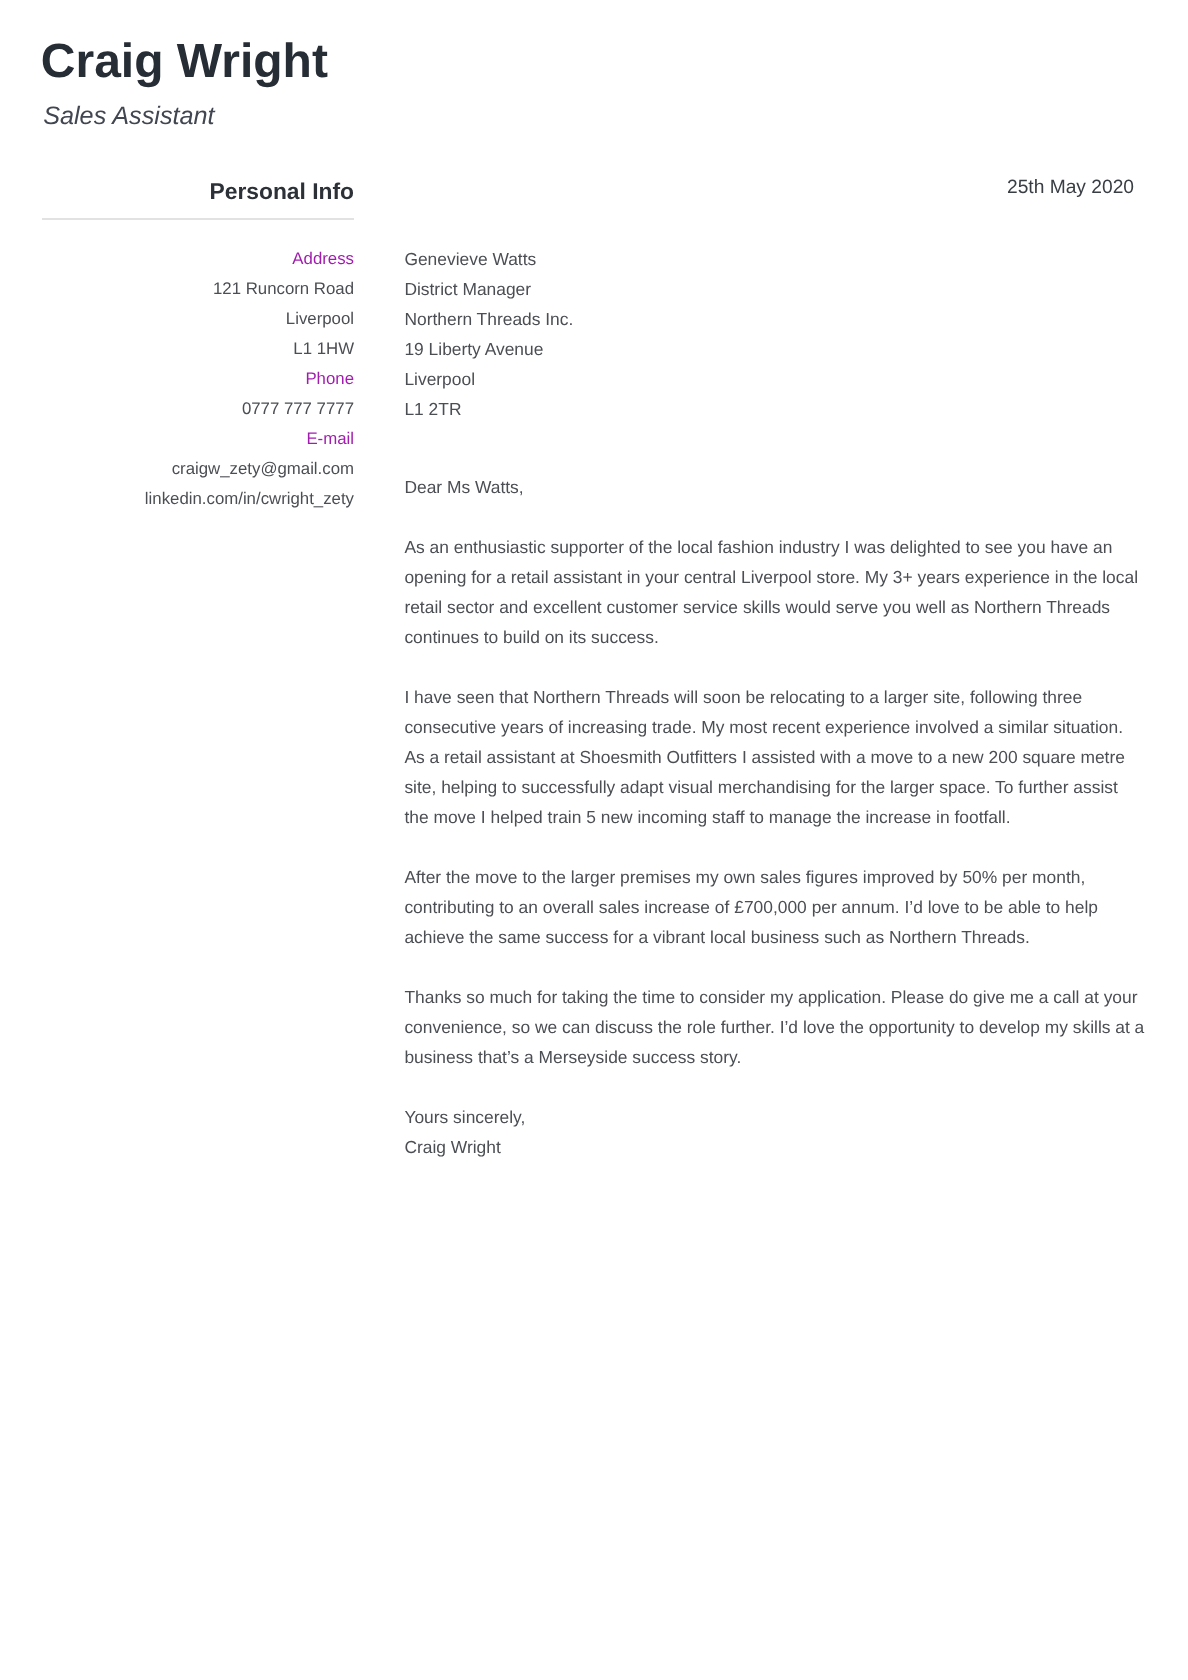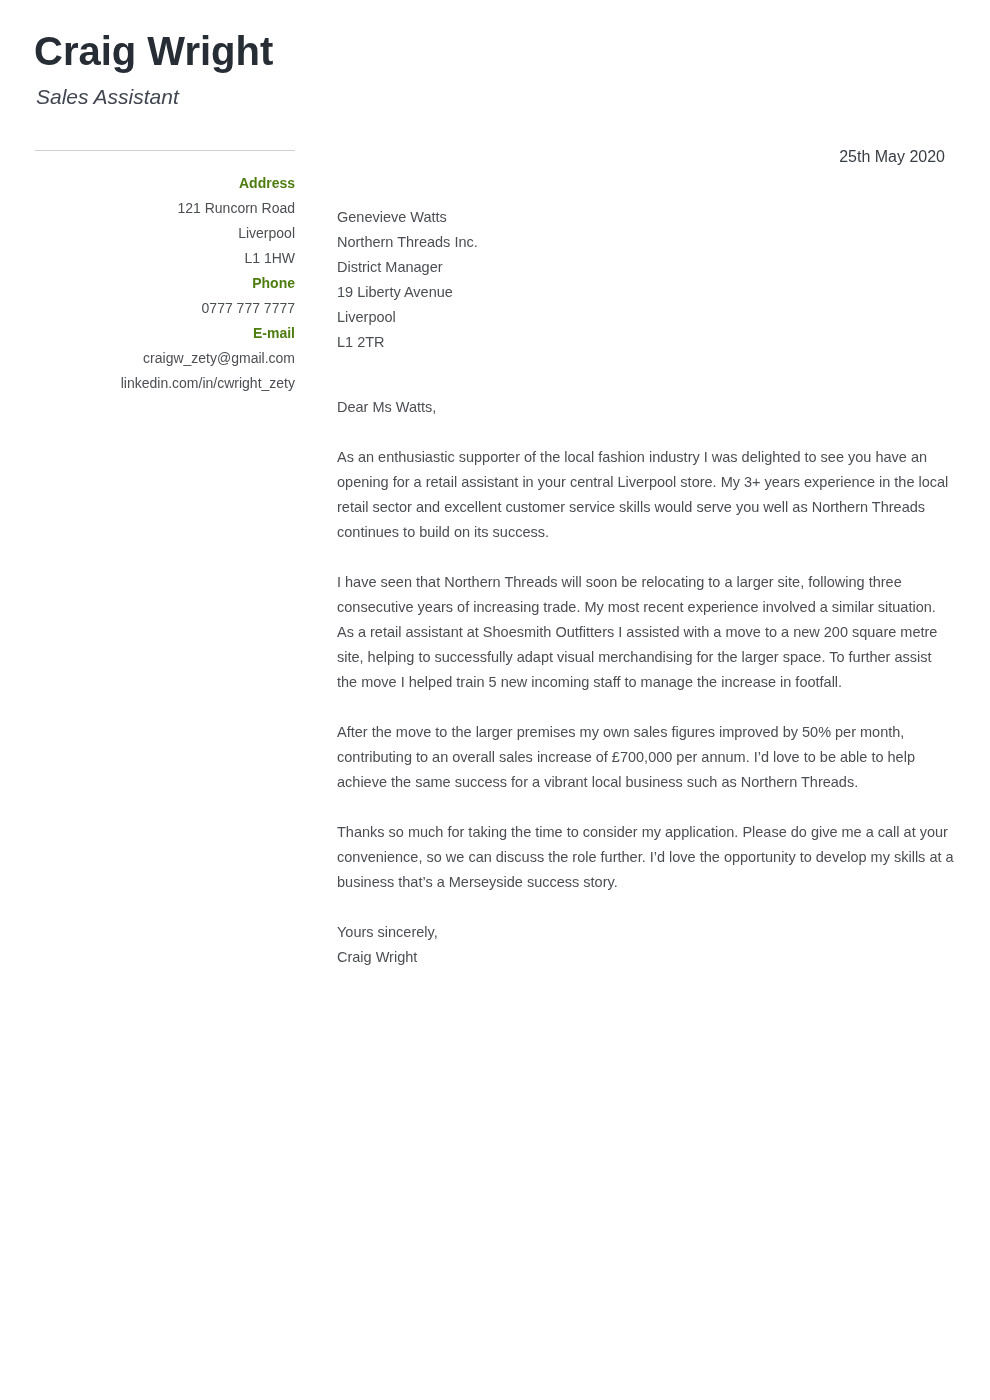--- a/index.html
+++ b/index.html
@@ -55,22 +55,22 @@
   }
   .divider {
     border-bottom: 1px solid #d0d0d0;
     width: 100%;
     height: 0;
   }
   .contact-group { }
   .contact-group.first { margin-top: 20px; }
   .contact-label {
     font-size: 14px;
-    font-weight: 700;
-    color: #4d7c0f;
+    font-weight: 400;
+    color: #a21caf;
     line-height: 25px;
   }
   .contact-value {
     font-size: 14px;
     color: #4b4e53;
     line-height: 25px;
   }
 
   
   .main {
@@ -97,20 +97,21 @@
 </style>
 </head>
 <body>
 
 <div class="page">
 
   <h1 class="name">Craig Wright</h1>
   <div class="job-title">Sales Assistant</div>
 
   <div class="sidebar">
+    <h2 class="sidebar-title">Personal Info</h2>
     <div class="divider"></div>
 
     <div class="contact-group first">
       <div class="contact-label">Address</div>
       <div class="contact-value">121 Runcorn Road</div>
       <div class="contact-value">Liverpool</div>
       <div class="contact-value">L1 1HW</div>
     </div>
 
     <div class="contact-group">
@@ -126,22 +127,22 @@
     <div class="contact-group">
       <div class="contact-value">linkedin.com/in/cwright_zety</div>
     </div>
   </div>
 
   <div class="main">
     <div class="date-row">25th May 2020</div>
 
     <div class="recipient">
       <div class="recipient-line">Genevieve Watts</div>
+      <div class="recipient-line">District Manager</div>
       <div class="recipient-line">Northern Threads Inc.</div>
-      <div class="recipient-line">District Manager</div>
       <div class="recipient-line">19 Liberty Avenue</div>
       <div class="recipient-line">Liverpool</div>
       <div class="recipient-line">L1 2TR</div>
     </div>
 
     <p class="salutation">Dear Ms Watts,</p>
 
     <p class="para">As an enthusiastic supporter of the local fashion industry I was delighted to see you have an opening for a retail assistant in your central Liverpool store. My 3+ years experience in the local retail sector and excellent customer service skills would serve you well as Northern Threads continues to build on its success.</p>
     <p class="para">I have seen that Northern Threads will soon be relocating to a larger site, following three consecutive years of increasing trade. My most recent experience involved a similar situation. As a retail assistant at Shoesmith Outfitters I assisted with a move to a new 200 square metre site, helping to successfully adapt visual merchandising for the larger space. To further assist the move I helped train 5 new incoming staff to manage the increase in footfall.</p>
     <p class="para">After the move to the larger premises my own sales figures improved by 50% per month, contributing to an overall sales increase of £700,000 per annum. I’d love to be able to help achieve the same success for a vibrant local business such as Northern Threads.</p>

